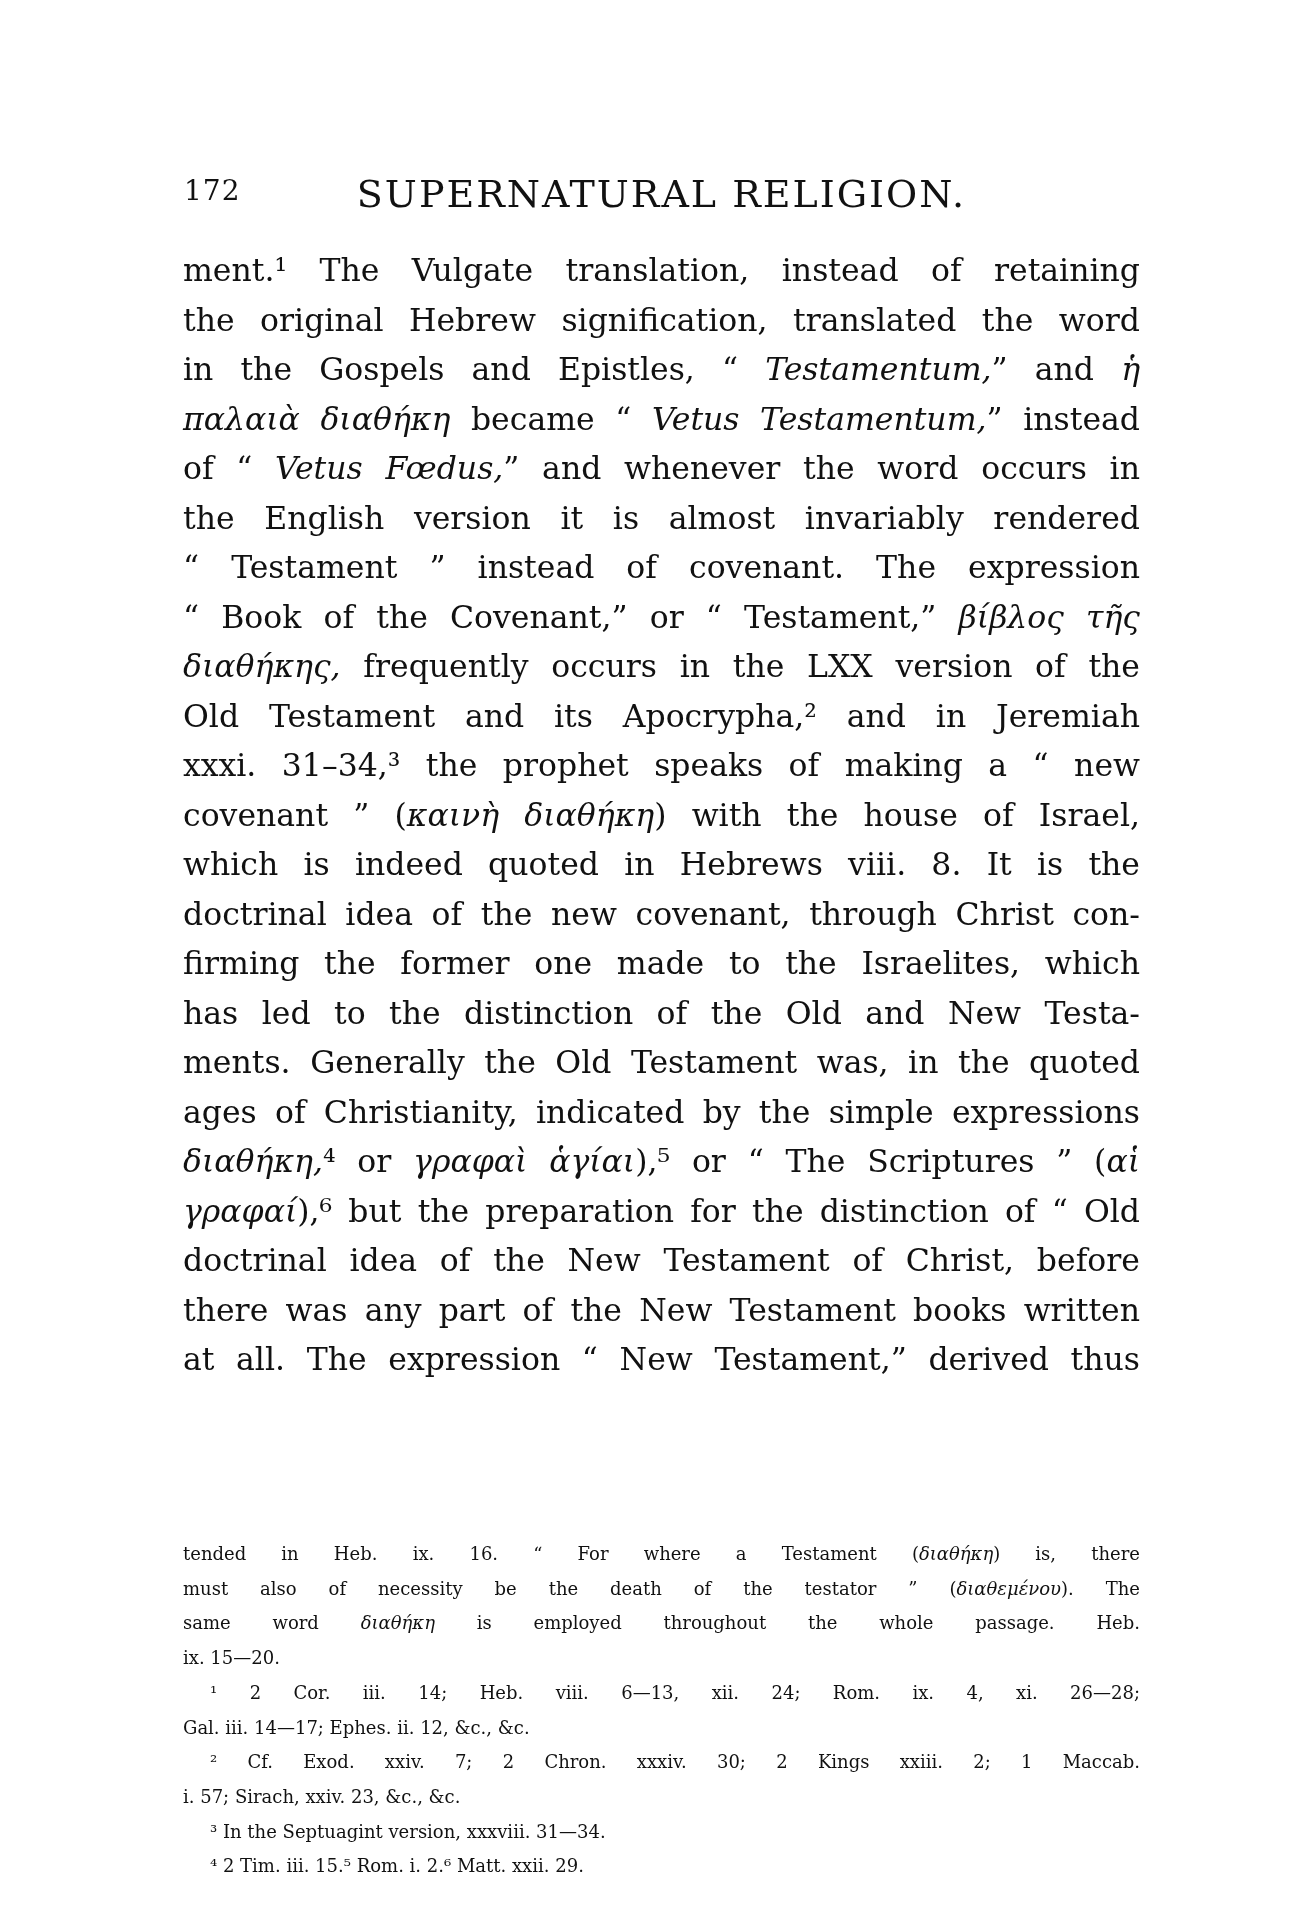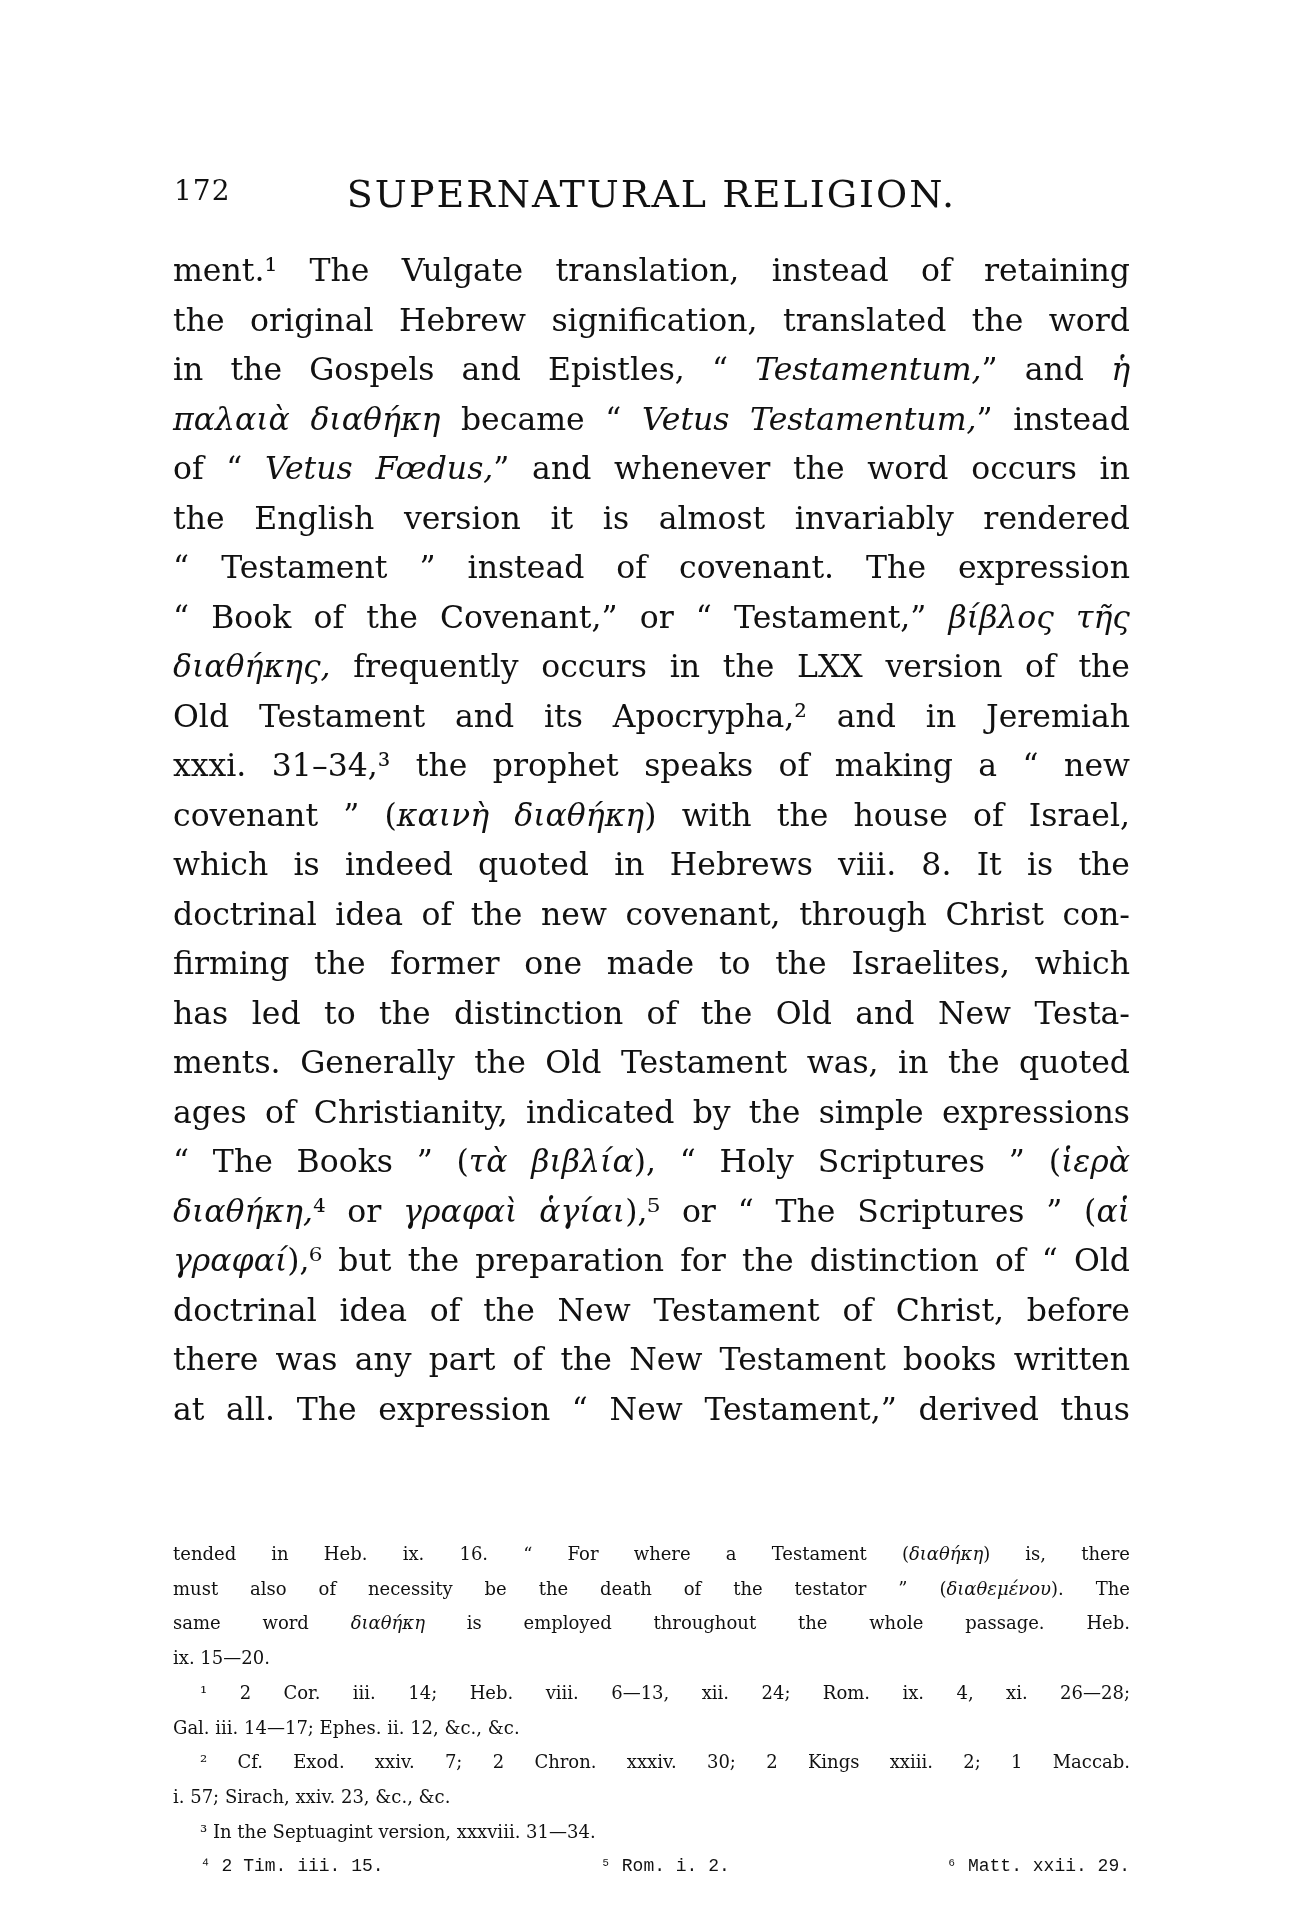--- a/index.html
+++ b/index.html
@@ -5,21 +5,21 @@
   html,body { margin:0; padding:0; background:#e8e8e8; }
   .page {
     position:relative;
     width:1292px; height:1925px;
     margin:0 auto;
     background:#ffffff;
     color:#111111;
     font-family:"DejaVu Serif", "Liberation Serif", serif;
     overflow:hidden;
   }
-  .column { position:absolute; left:173px; width:957px; }
+  .column { position:absolute; left:183px; width:957px; }
 
   
   .header { top:170px; height:46px; }
   .pagenum {
     position:absolute; left:1px; top:4px;
     font-size:28px; letter-spacing:1px;
   }
   .running-title {
     position:absolute; left:0; right:0; top:2px;
     text-align:center;
@@ -50,23 +50,22 @@
     text-align-last:justify;
   }
   .footnotes .fn-left {
     text-align:left;
     -moz-text-align-last:left;
     text-align-last:left;
   }
   .fn-indent { padding-left:27px; }
   .fn-row {
     display:flex;
-    justify-content:space-between;
+    justify-content:flex-start;
     padding-left:27px;
-    font-family:Liberation Mono, monospace;
   }
   .fn-row span { white-space:nowrap; }
   i { font-style:italic; }
 </style>
 </head>
 <body>
 
 <div class="page">
 
   <div class="column header">
@@ -86,21 +85,20 @@
     <div class="line"><i>διαθήκης,</i> frequently occurs in the LXX version of the</div>
     <div class="line">Old Testament and its Apocrypha,² and in Jeremiah</div>
     <div class="line">xxxi. 31–34,³ the prophet speaks of making a “ new</div>
     <div class="line">covenant ” (<i>καινὴ διαθήκη</i>) with the house of Israel,</div>
     <div class="line">which is indeed quoted in Hebrews viii. 8. It is the</div>
     <div class="line">doctrinal idea of the new covenant, through Christ con-</div>
     <div class="line">firming the former one made to the Israelites, which</div>
     <div class="line">has led to the distinction of the Old and New Testa-</div>
     <div class="line">ments. Generally the Old Testament was, in the quoted</div>
     <div class="line">ages of Christianity, indicated by the simple expressions</div>
-    <div class="line">“ The Books ” (<i>τὰ βιβλία</i>), “ Holy Scriptures ” (<i>ἱερὰ</i></div>
     <div class="line"><i>διαθήκη,</i>⁴ or <i>γραφαὶ ἁγίαι</i>),⁵ or “ The Scriptures ” (<i>αἱ</i></div>
     <div class="line"><i>γραφαί</i>),⁶ but the preparation for the distinction of “ Old</div>
     <div class="line">doctrinal idea of the New Testament of Christ, before</div>
     <div class="line">there was any part of the New Testament books written</div>
     <div class="line">at all. The expression “ New Testament,” derived thus</div>
   </div>
 
   <div class="column footnotes">
     <div class="line">tended in Heb. ix. 16. “ For where a Testament (<i>διαθήκη</i>) is, there</div>
     <div class="line">must also of necessity be the death of the testator ” (<i>διαθεμένου</i>). The</div>

